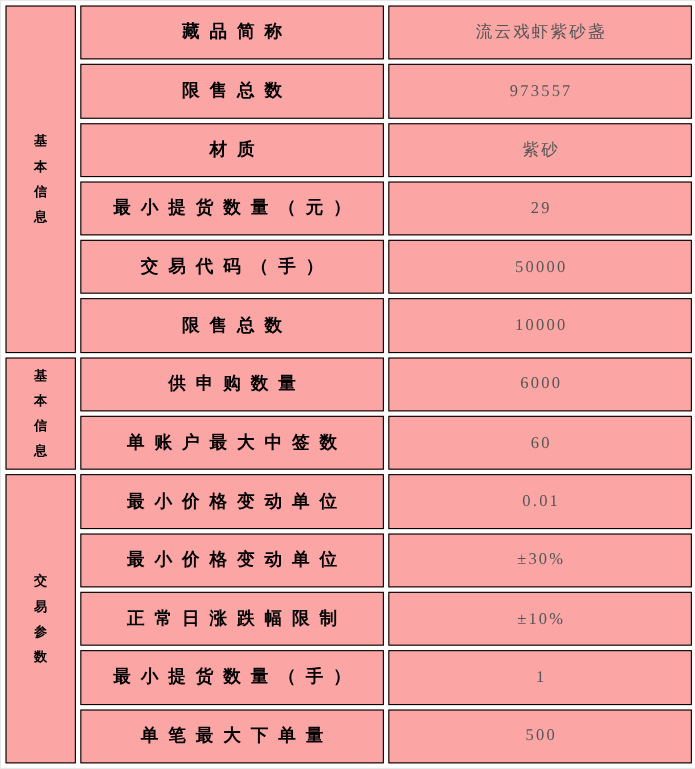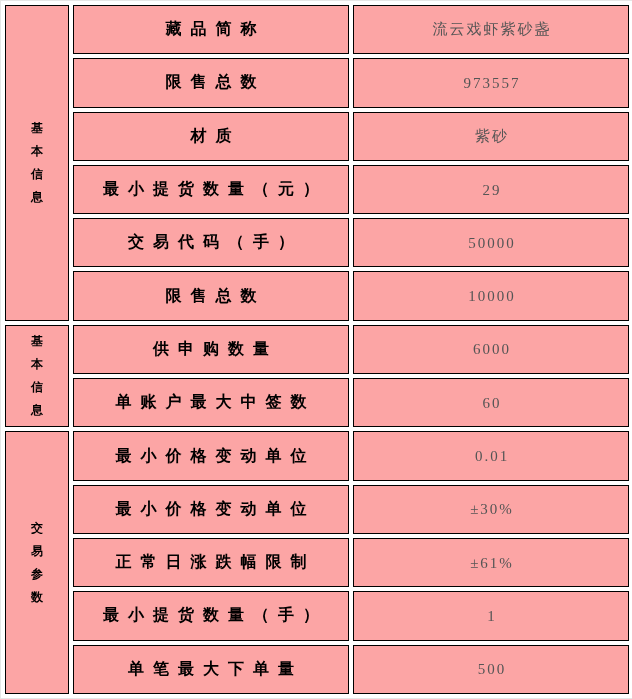--- a/index.html
+++ b/index.html
@@ -161,21 +161,21 @@
       </td>
       <td>
         <span class="field-value">±30%</span>
       </td>
     </tr>
     <tr>
       <td>
         <span class="field-label">正常日涨跌幅限制</span>
       </td>
       <td>
-        <span class="field-value">±61%</span>
+        <span class="field-value">±10%</span>
       </td>
     </tr>
     <tr>
       <td>
         <span class="field-label">最小提货数量（手）</span>
       </td>
       <td>
         <span class="field-value">1</span>
       </td>
     </tr>

